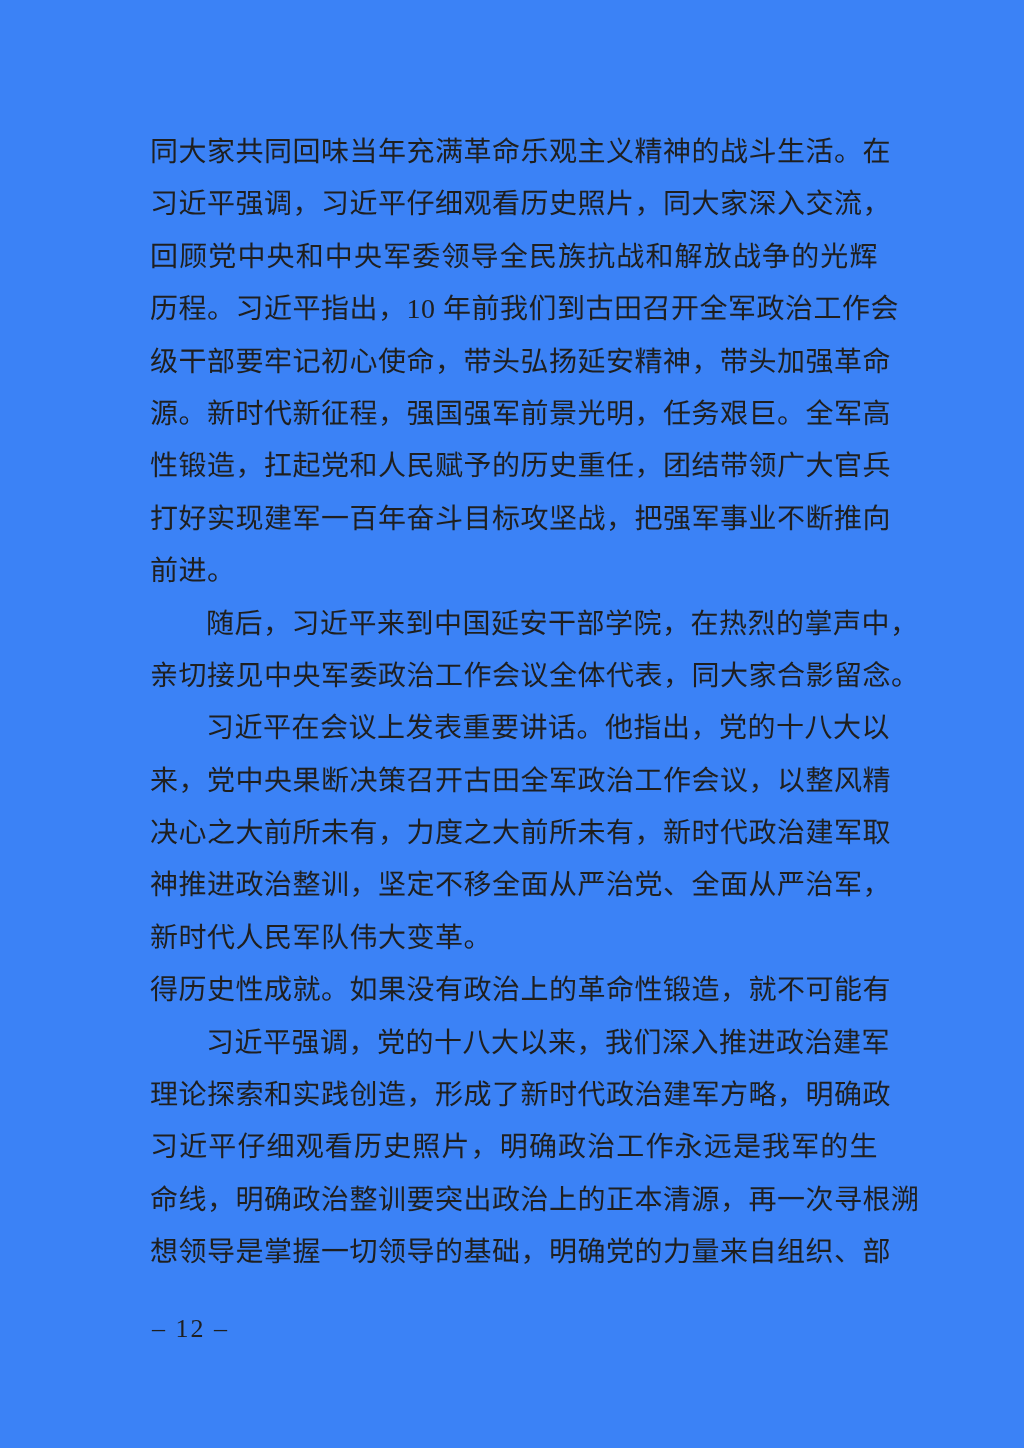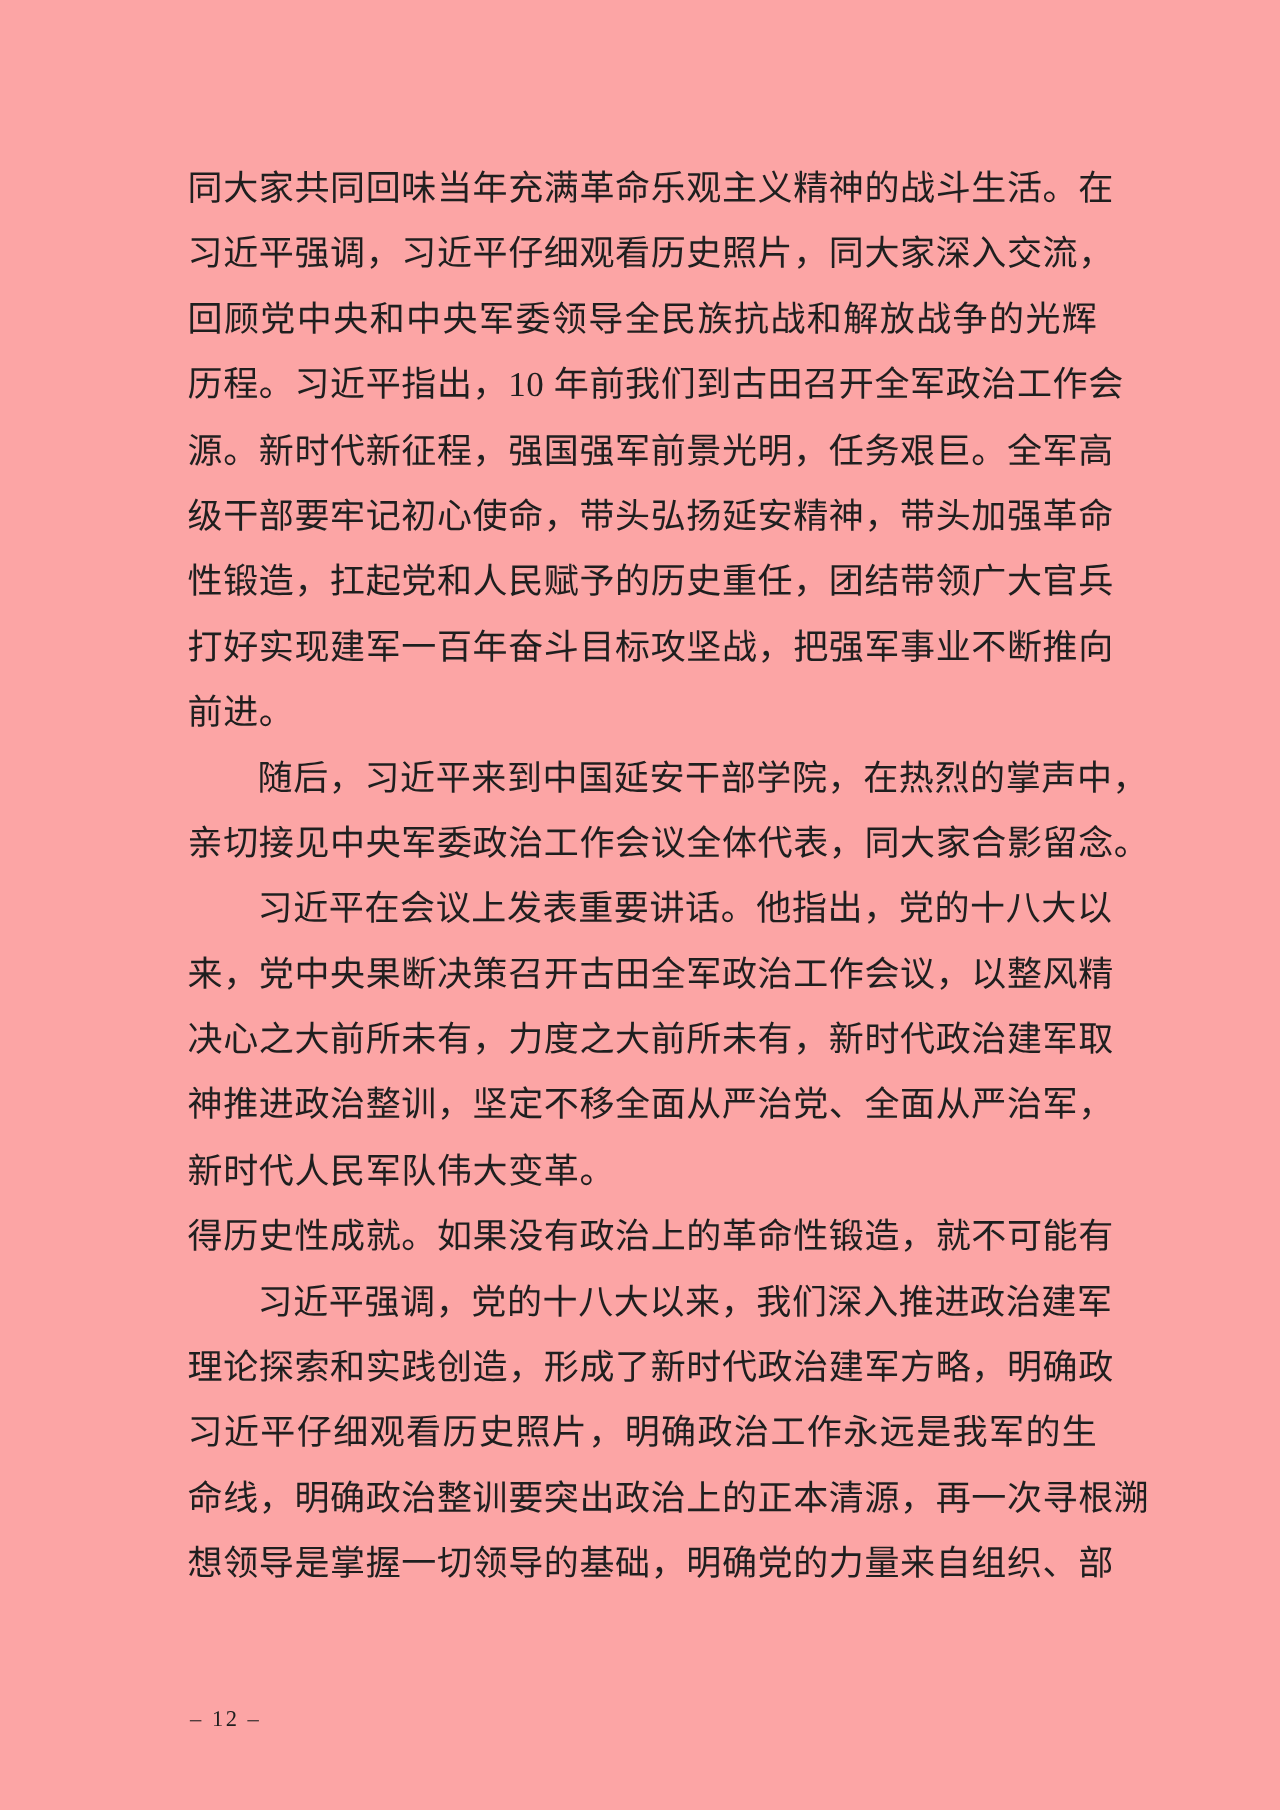--- a/index.html
+++ b/index.html
@@ -5,21 +5,21 @@
   html, body {
     margin: 0;
     padding: 0;
     background: #888;
   }
   .page {
     position: relative;
     width: 1024px;
     height: 1448px;
     margin: 0 auto;
-    background: #fca5a5;
+    background: #3b82f6;
     overflow: hidden;
     font-family: "Liberation Serif", "DejaVu Serif", serif;
   }
   .text-block {
     position: absolute;
     left: 150px;
     top: 126px;
     width: 728px;
     color: #1f1f1f;
   }
@@ -36,38 +36,38 @@
   .line.short {
     text-align: right;
     text-align-last: left;
   }
   .line.indent {
     text-indent: 2em;
   }
   .page-footer {
     position: absolute;
     left: 152px;
-    top: 1360px;
-    font-size: 18px;
+    top: 1314px;
+    font-size: 26px;
     line-height: 30px;
     color: #1f1f1f;
     letter-spacing: 2px;
   }
 </style>
 </head>
 <body>
 
 <div class="page">
   <div class="text-block" id="text-block">
       <div class="line">同大家共同回味当年充满革命乐观主义精神的战斗生活。在</div>
       <div class="line">习近平强调，习近平仔细观看历史照片，同大家深入交流，</div>
       <div class="line">回顾党中央和中央军委领导全民族抗战和解放战争的光辉</div>
       <div class="line">历程。习近平指出，10 年前我们到古田召开全军政治工作会</div>
+      <div class="line">级干部要牢记初心使命，带头弘扬延安精神，带头加强革命</div>
       <div class="line">源。新时代新征程，强国强军前景光明，任务艰巨。全军高</div>
-      <div class="line">级干部要牢记初心使命，带头弘扬延安精神，带头加强革命</div>
       <div class="line">性锻造，扛起党和人民赋予的历史重任，团结带领广大官兵</div>
       <div class="line">打好实现建军一百年奋斗目标攻坚战，把强军事业不断推向</div>
       <div class="line short">前进。</div>
       <div class="line indent">随后，习近平来到中国延安干部学院，在热烈的掌声中，</div>
       <div class="line">亲切接见中央军委政治工作会议全体代表，同大家合影留念。</div>
       <div class="line indent">习近平在会议上发表重要讲话。他指出，党的十八大以</div>
       <div class="line">来，党中央果断决策召开古田全军政治工作会议，以整风精</div>
       <div class="line">决心之大前所未有，力度之大前所未有，新时代政治建军取</div>
       <div class="line">神推进政治整训，坚定不移全面从严治党、全面从严治军，</div>
       <div class="line short">新时代人民军队伟大变革。</div>

